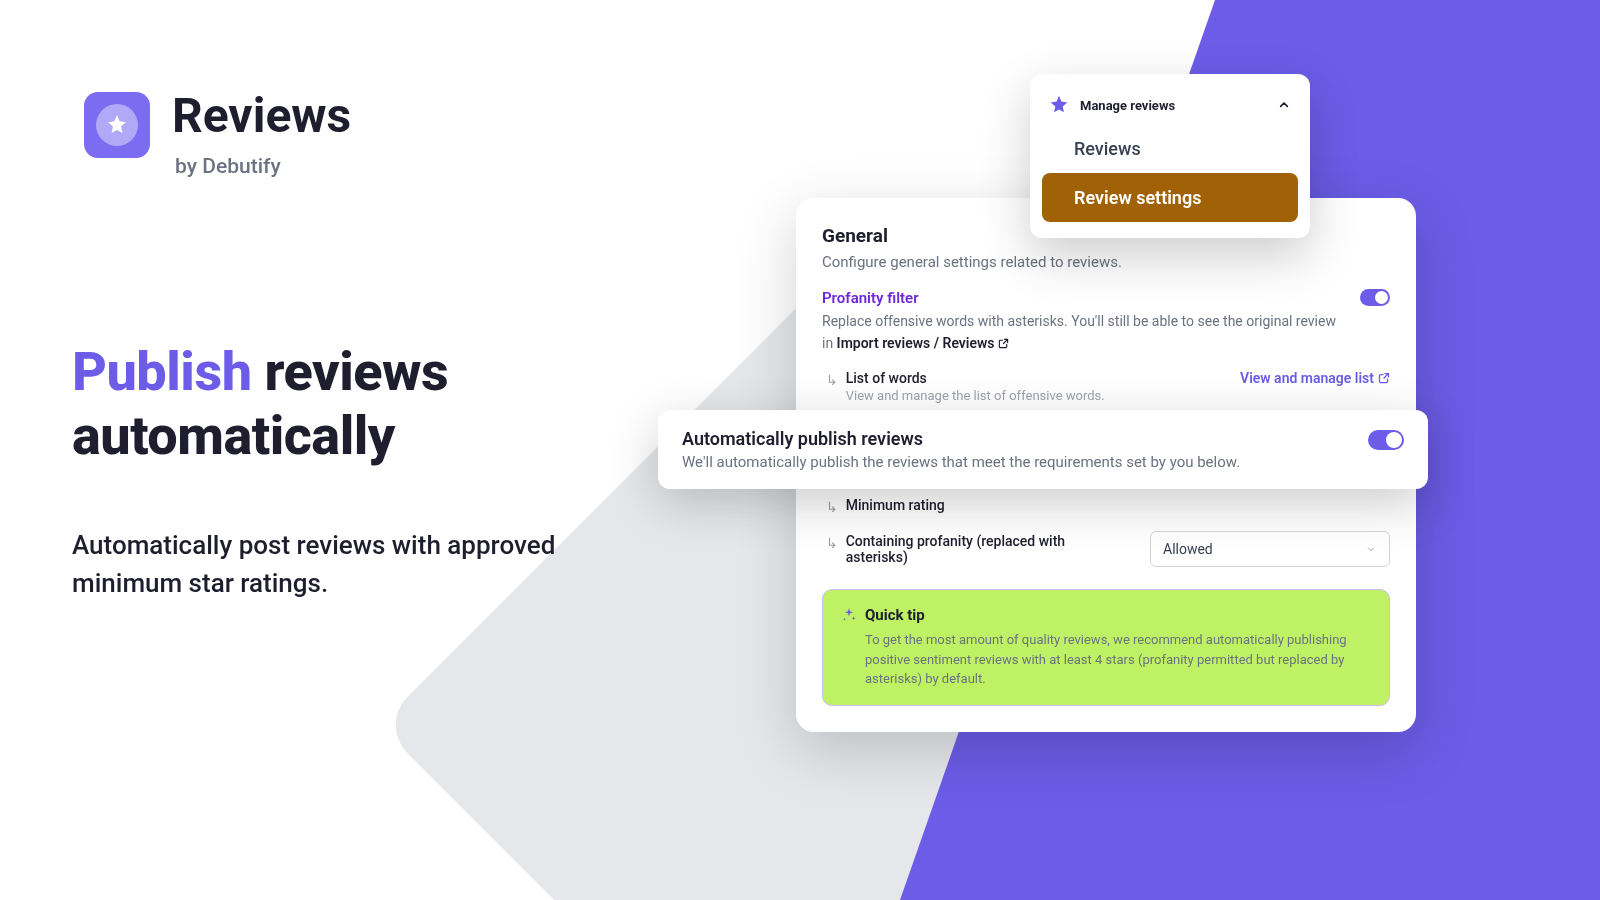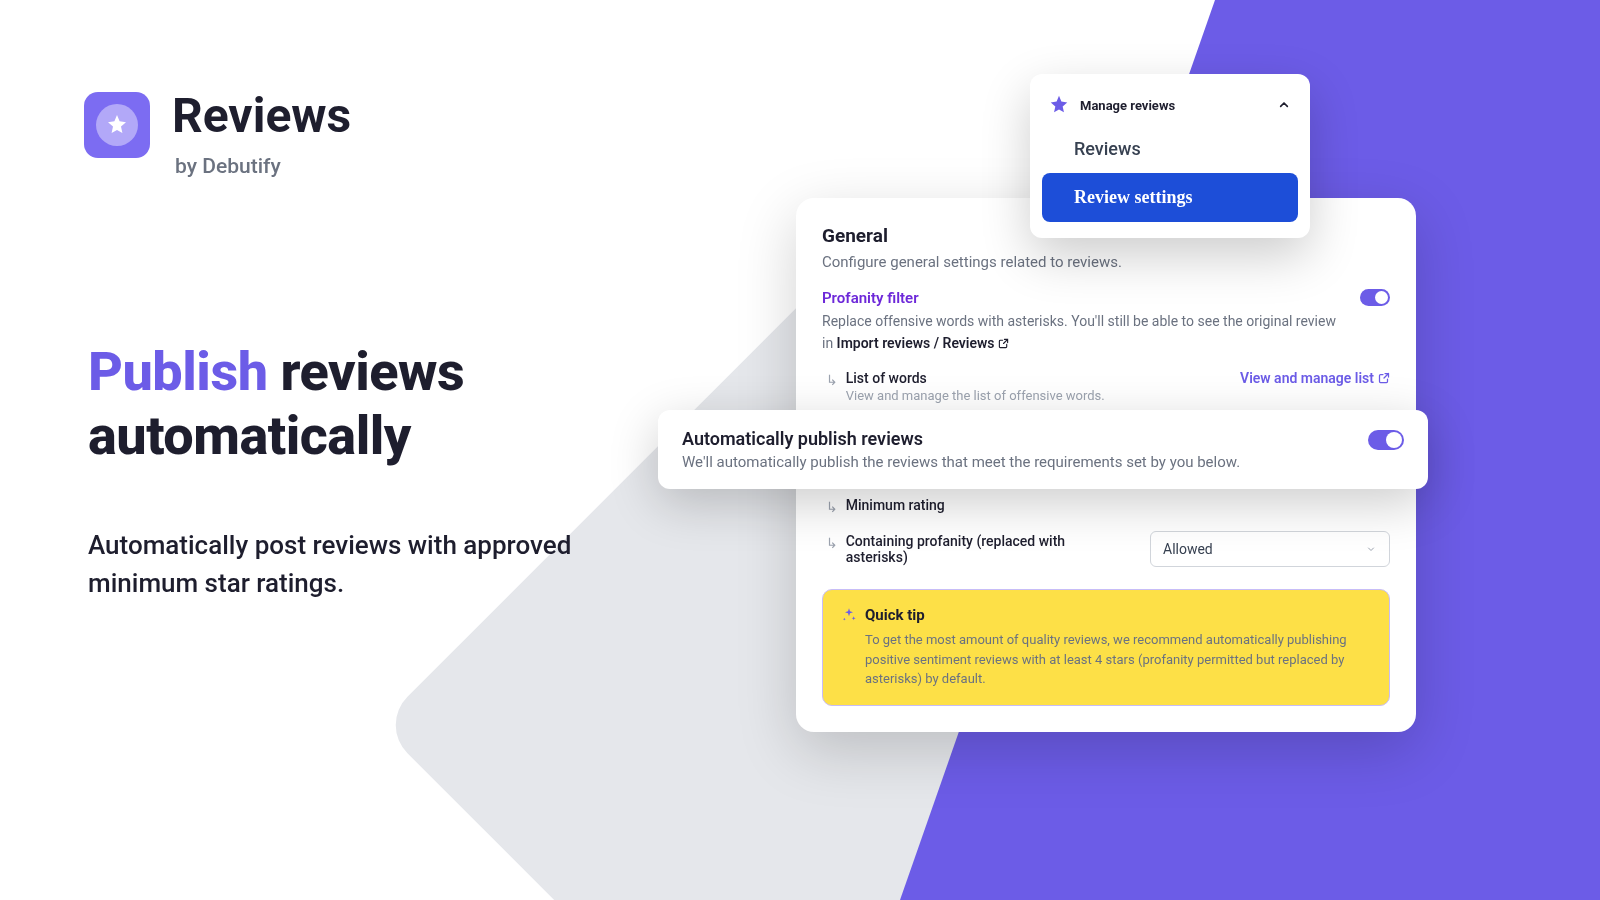--- a/index.html
+++ b/index.html
@@ -73,21 +73,21 @@
   font-size: 21px;
   color: #6b7280;
   font-weight: 500;
   margin-top: 14px;
   margin-left:3px;
 }
 
 
 .hero {
   position: absolute;
-  left: 88px;
+  left: 72px;
   top: 340px;
   width: 520px;
 }
 .hero h2 {
   font-size: 54px;
   font-weight: 800;
   line-height: 1.18;
   color: #1e1e2e;
   letter-spacing: -0.5px;
 }
@@ -129,24 +129,23 @@
 .chevron { width: 16px; height: 16px; }
 .menu-item {
   padding: 14px 12px 14px 32px;
   font-size: 18px;
   color: #374151;
   font-weight: 500;
   border-radius: 8px;
   cursor: pointer;
 }
 .menu-item.active {
-  background: #1d4ed8;
+  background: #a16207;
   color: #fff;
   font-weight: 600;
-  font-family: Liberation Serif, serif;
 }
 
 
 .settings-panel {
   position: absolute;
   left: 796px;
   top: 198px;
   width: 620px;
   background: #fff;
   border-radius: 18px;
@@ -246,21 +245,21 @@
   top: 2px;
   width: 16px;
   height: 16px;
   background: #fff;
   border-radius: 50%;
 }
 
 .quick-tip {
   margin-top: 22px;
   border: 1px solid #c7bdf7;
-  background: #fde047;
+  background: #bef264;
   border-radius: 10px;
   padding: 16px 18px;
 }
 .quick-tip-header { display: flex; align-items: center; gap: 8px; margin-bottom: 6px;}
 .quick-tip-header svg { fill: #6c5ce7; }
 .quick-tip-title { font-size: 15px; font-weight: 700; color: #1e1e2e; }
 .quick-tip-body { font-size: 13px; color: #6b7280; line-height: 1.5; margin-left: 24px;}
 
 .row-with-select {
   display: flex;

